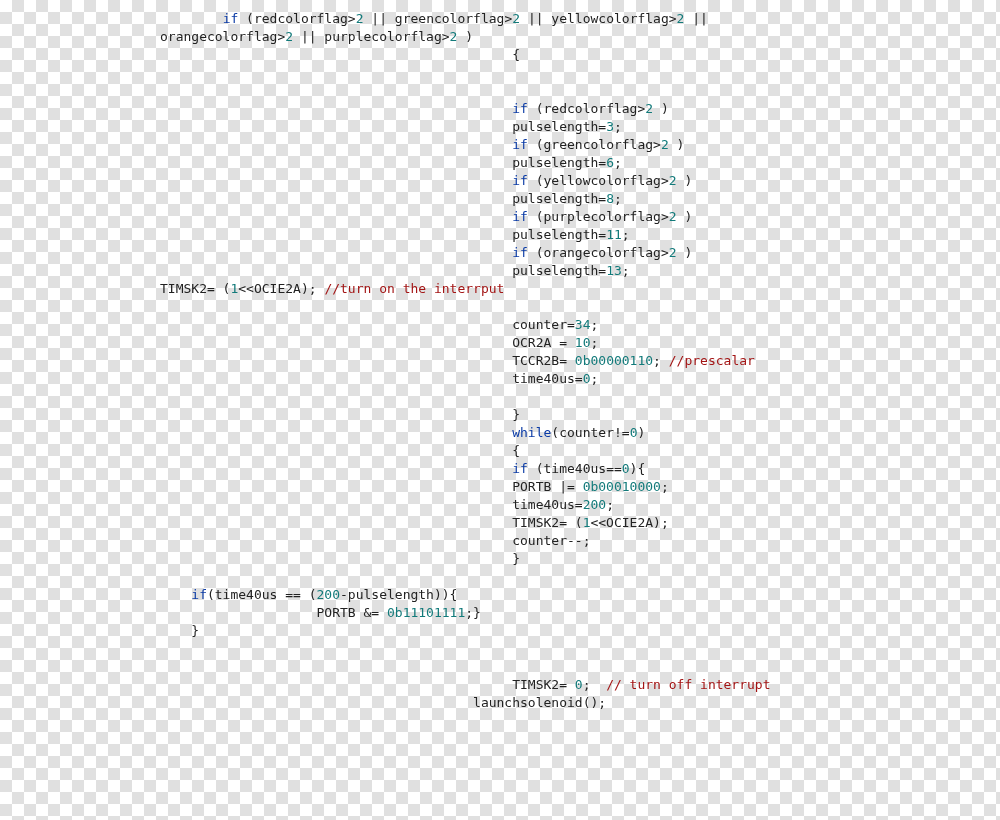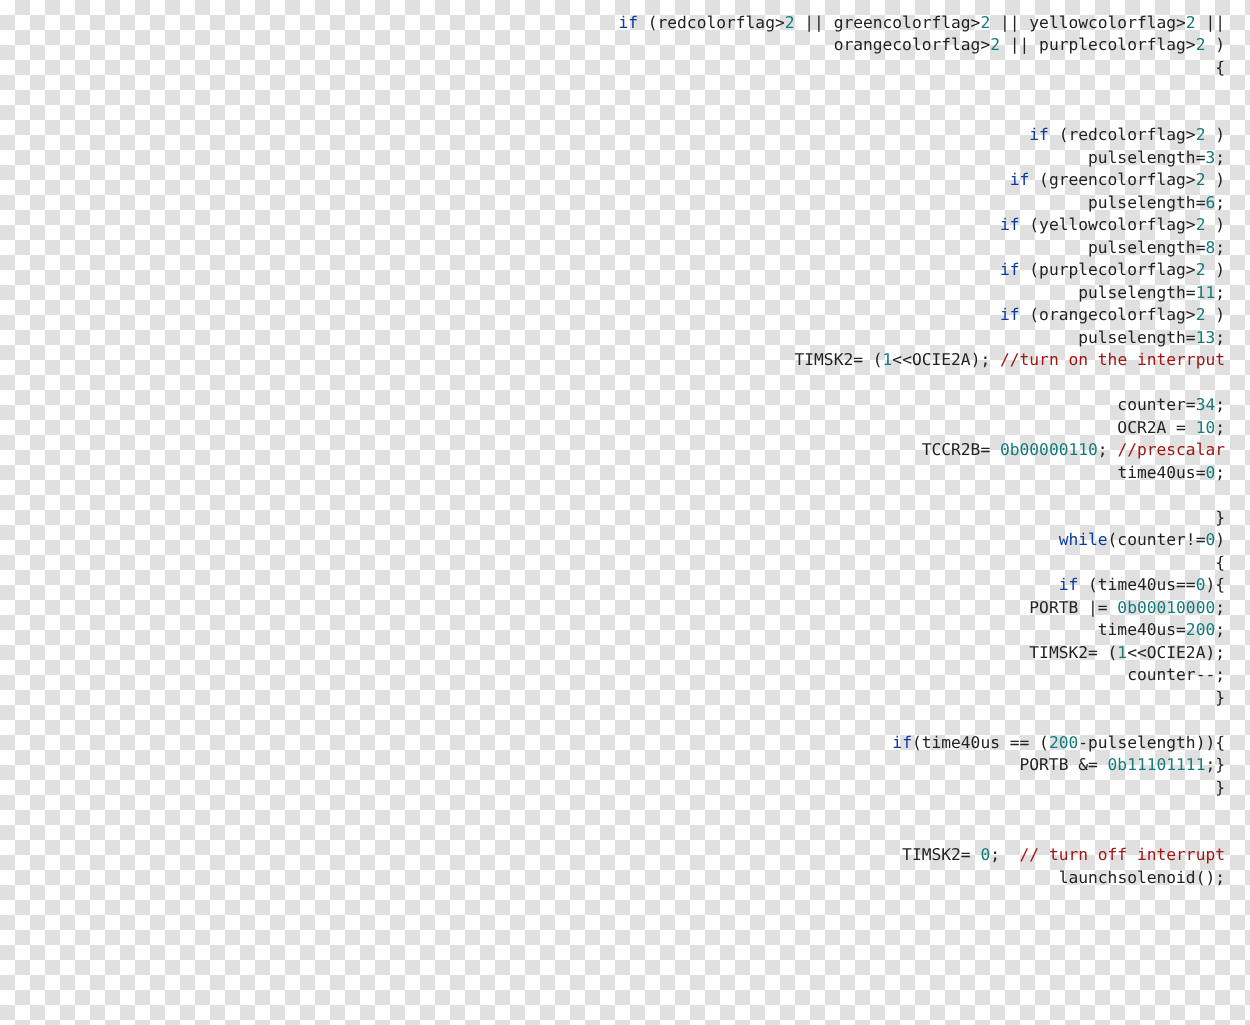--- a/index.html
+++ b/index.html
@@ -20,21 +20,20 @@
     font-size: 13px;
     line-height: 18px;
   }
   .code {
     position: absolute;
     left: 160px;
     top: 10px;
     width: 820px;
     white-space: pre;
     color: #222;
-    text-align: right;
   }
   .kw { color: #0a3aa5; }       
   .num { color: #127a7a; }      
   .cmt { color: #a31515; }      
 </style>
 </head>
 <body>
 
 <div class="code"><span><span>        </span><span class="kw">if</span><span> (redcolorflag&gt;</span><span class="num">2</span><span> || greencolorflag&gt;</span><span class="num">2</span><span> || yellowcolorflag&gt;</span><span class="num">2</span><span> ||</span></span>
 <span><span>orangecolorflag&gt;</span><span class="num">2</span><span> || purplecolorflag&gt;</span><span class="num">2</span><span> )</span></span>

